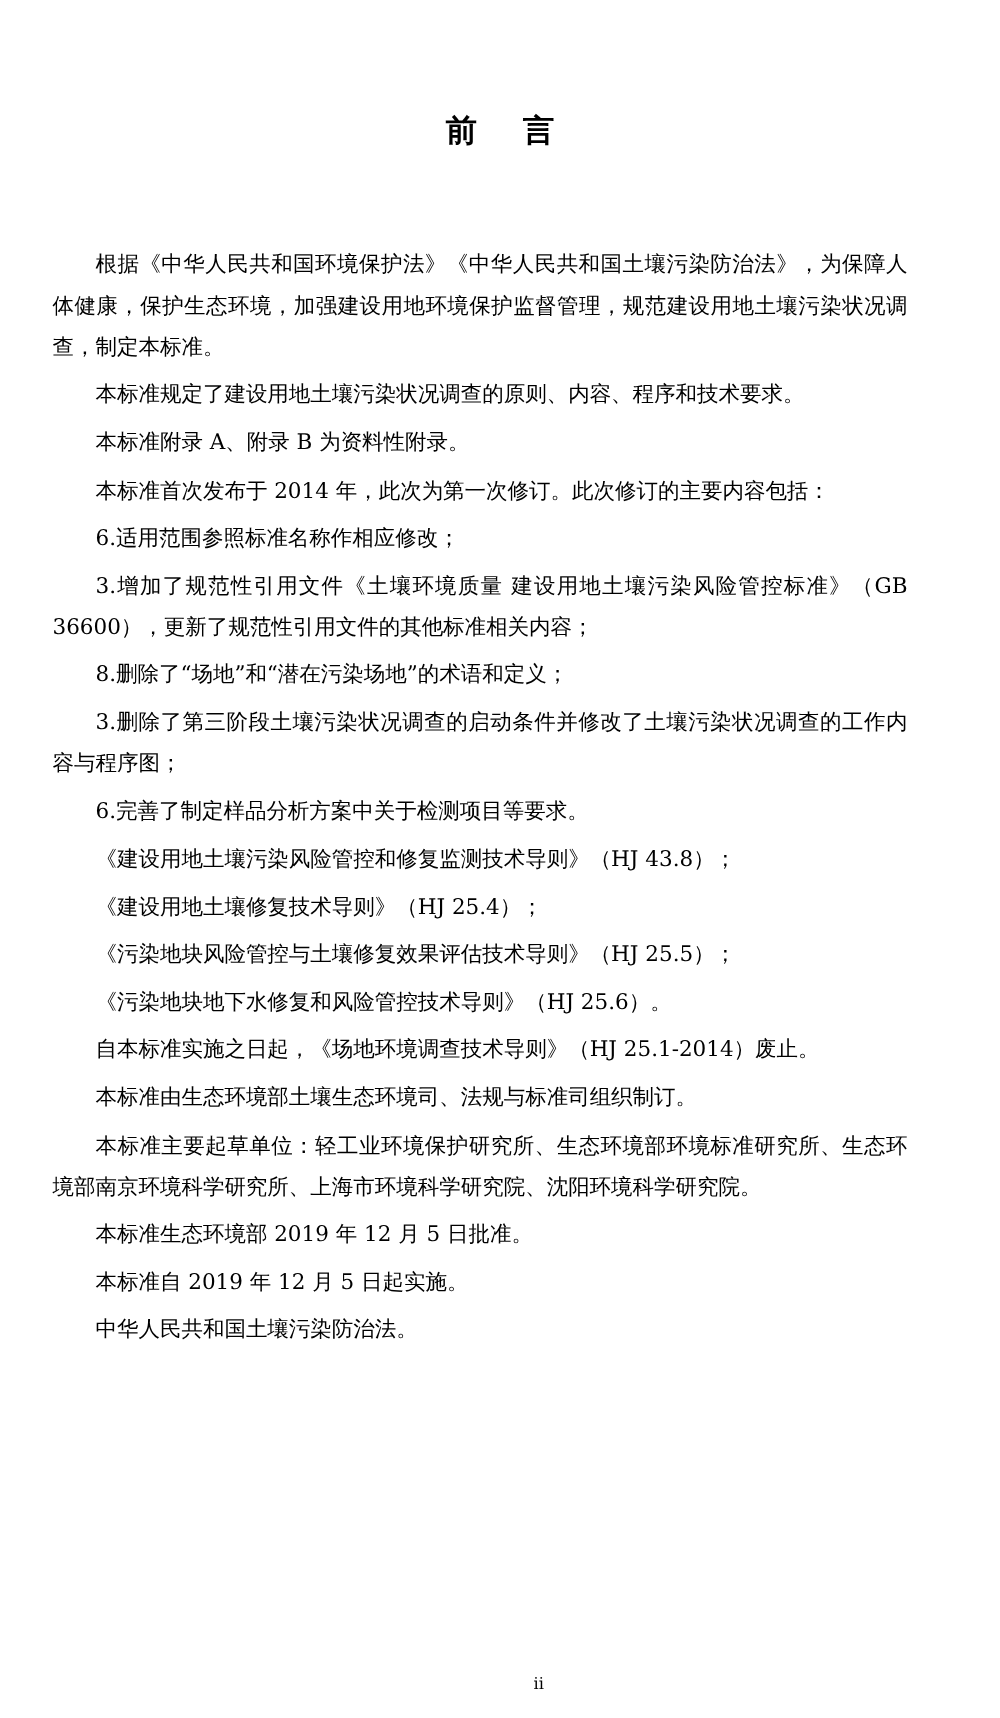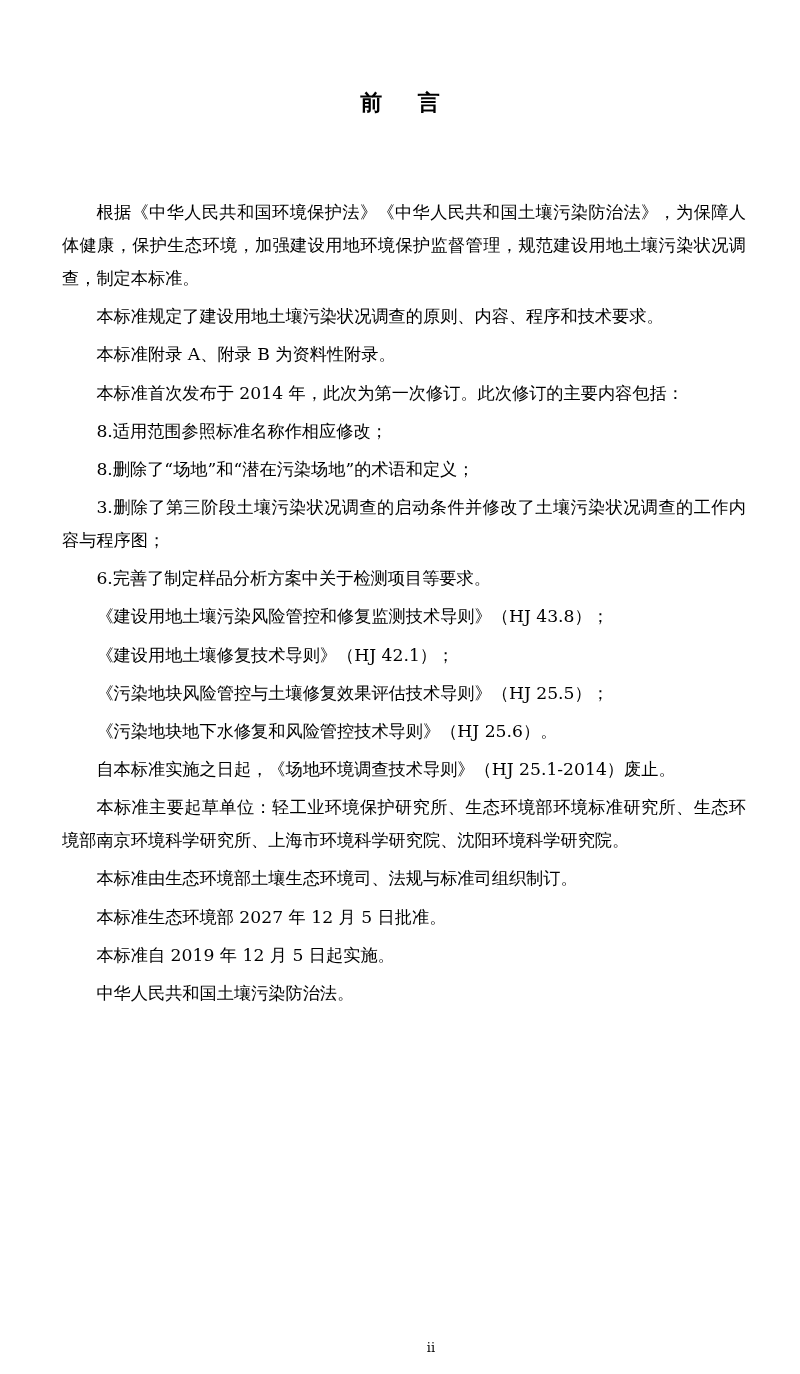--- a/index.html
+++ b/index.html
@@ -22,30 +22,30 @@
     height: 1374px;
     box-sizing: border-box;
     padding: 0;
   }
   .title {
     position: absolute;
     top: 88px;
     left: 0;
     width: 800px;
     text-align: center;
-    font-size: 22px;
+    font-size: 25px;
     font-weight: bold;
     letter-spacing: 14px;
     text-indent: 14px;
     font-family: "DejaVu Serif", "Liberation Serif", serif;
   }
   .body-block {
     position: absolute;
     top: 196px;
-    left: 62px;
+    left: 42px;
     width: 684px;
   }
   p.para {
     margin: 0 0 0.30em 0;
     font-size: 17.2px;
     line-height: 1.92;
     text-align: justify;
     text-justify: inter-ideograph;
     text-indent: 2em;
     font-family: "DejaVu Serif", "Liberation Serif", serif;
@@ -66,31 +66,32 @@
 
 <div class="page">
 
   <div class="title">前   言</div>
 
   <div class="body-block">
     <p class="para">根据《中华人民共和国环境保护法》《中华人民共和国土壤污染防治法》，为保障人体健康，保护生态环境，加强建设用地环境保护监督管理，规范建设用地土壤污染状况调查，制定本标准。</p>
     <p class="para">本标准规定了建设用地土壤污染状况调查的原则、内容、程序和技术要求。</p>
     <p class="para">本标准附录 A、附录 B 为资料性附录。</p>
     <p class="para">本标准首次发布于 2014 年，此次为第一次修订。此次修订的主要内容包括：</p>
-    <p class="para">8.适用范围参照标准名称作相应修改；</p>
+    <p class="para">6.适用范围参照标准名称作相应修改；</p>
+    <p class="para">3.增加了规范性引用文件《土壤环境质量 建设用地土壤污染风险管控标准》（GB 36600），更新了规范性引用文件的其他标准相关内容；</p>
     <p class="para">8.删除了“场地”和“潜在污染场地”的术语和定义；</p>
     <p class="para">3.删除了第三阶段土壤污染状况调查的启动条件并修改了土壤污染状况调查的工作内容与程序图；</p>
     <p class="para">6.完善了制定样品分析方案中关于检测项目等要求。</p>
     <p class="para">《建设用地土壤污染风险管控和修复监测技术导则》（HJ 43.8）；</p>
-    <p class="para">《建设用地土壤修复技术导则》（HJ 42.1）；</p>
+    <p class="para">《建设用地土壤修复技术导则》（HJ 25.4）；</p>
     <p class="para">《污染地块风险管控与土壤修复效果评估技术导则》（HJ 25.5）；</p>
     <p class="para">《污染地块地下水修复和风险管控技术导则》（HJ 25.6）。</p>
     <p class="para">自本标准实施之日起，《场地环境调查技术导则》（HJ 25.1-2014）废止。</p>
+    <p class="para">本标准由生态环境部土壤生态环境司、法规与标准司组织制订。</p>
     <p class="para">本标准主要起草单位：轻工业环境保护研究所、生态环境部环境标准研究所、生态环境部南京环境科学研究所、上海市环境科学研究院、沈阳环境科学研究院。</p>
-    <p class="para">本标准由生态环境部土壤生态环境司、法规与标准司组织制订。</p>
-    <p class="para">本标准生态环境部 2027 年 12 月 5 日批准。</p>
+    <p class="para">本标准生态环境部 2019 年 12 月 5 日批准。</p>
     <p class="para">本标准自 2019 年 12 月 5 日起实施。</p>
     <p class="para">中华人民共和国土壤污染防治法。</p>
   </div>
 
   <div class="footer">ii</div>
 
 </div>
 
 </body></html>

